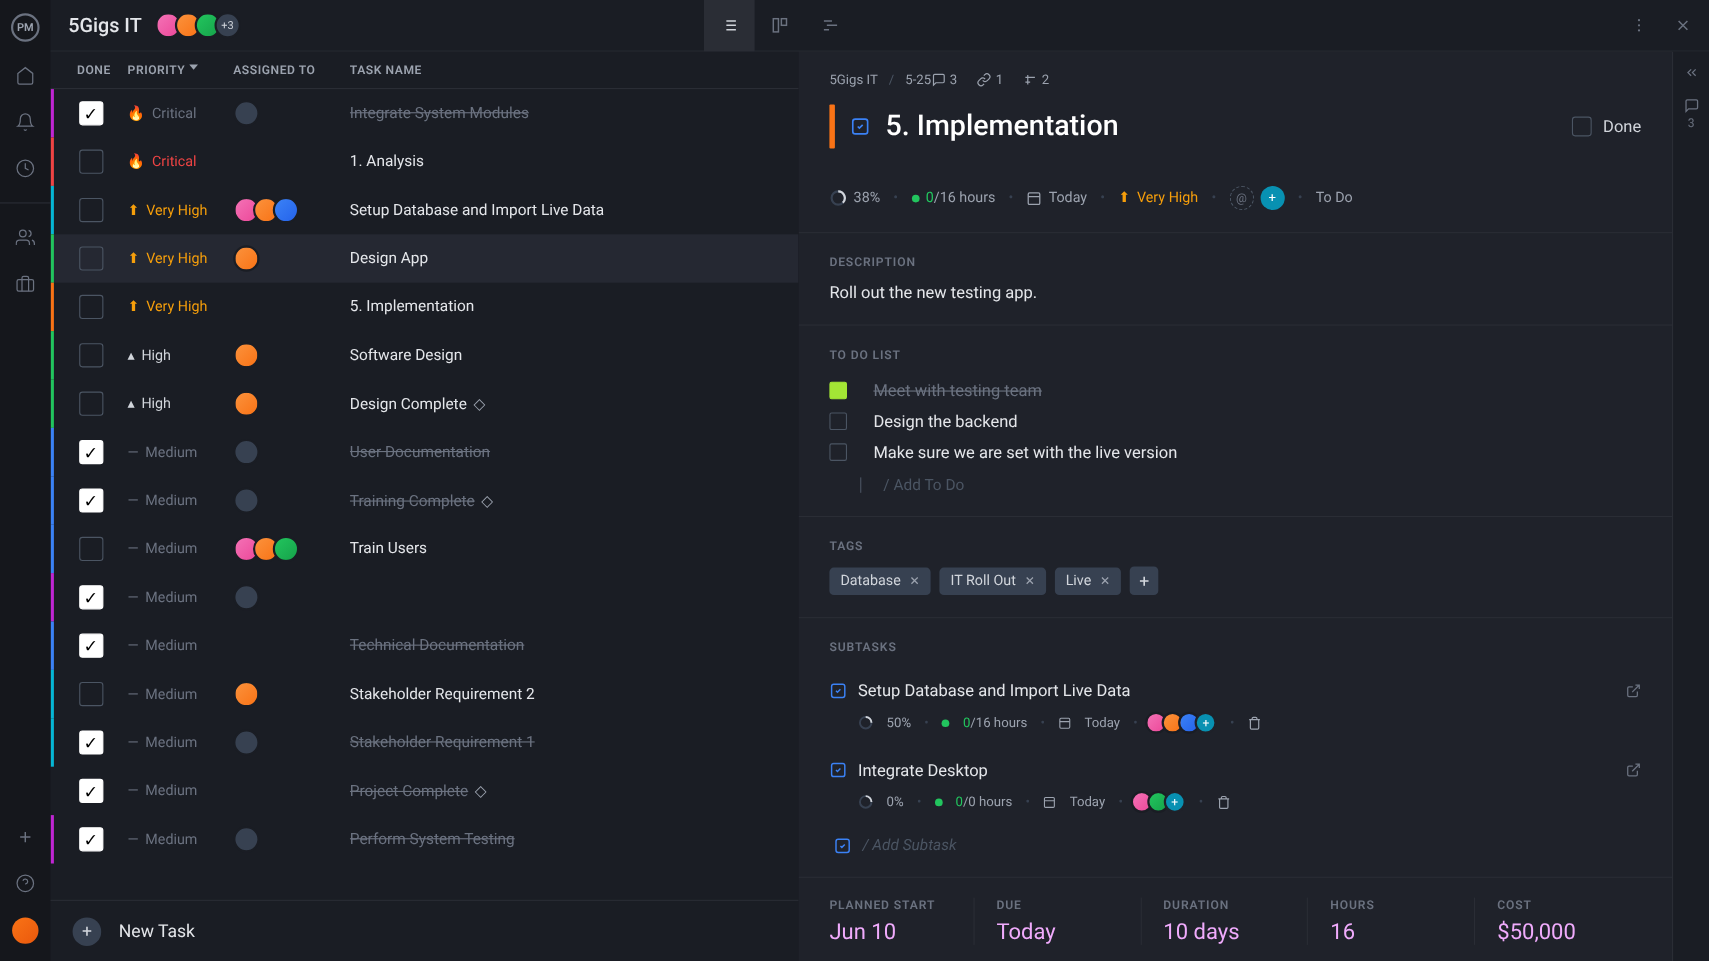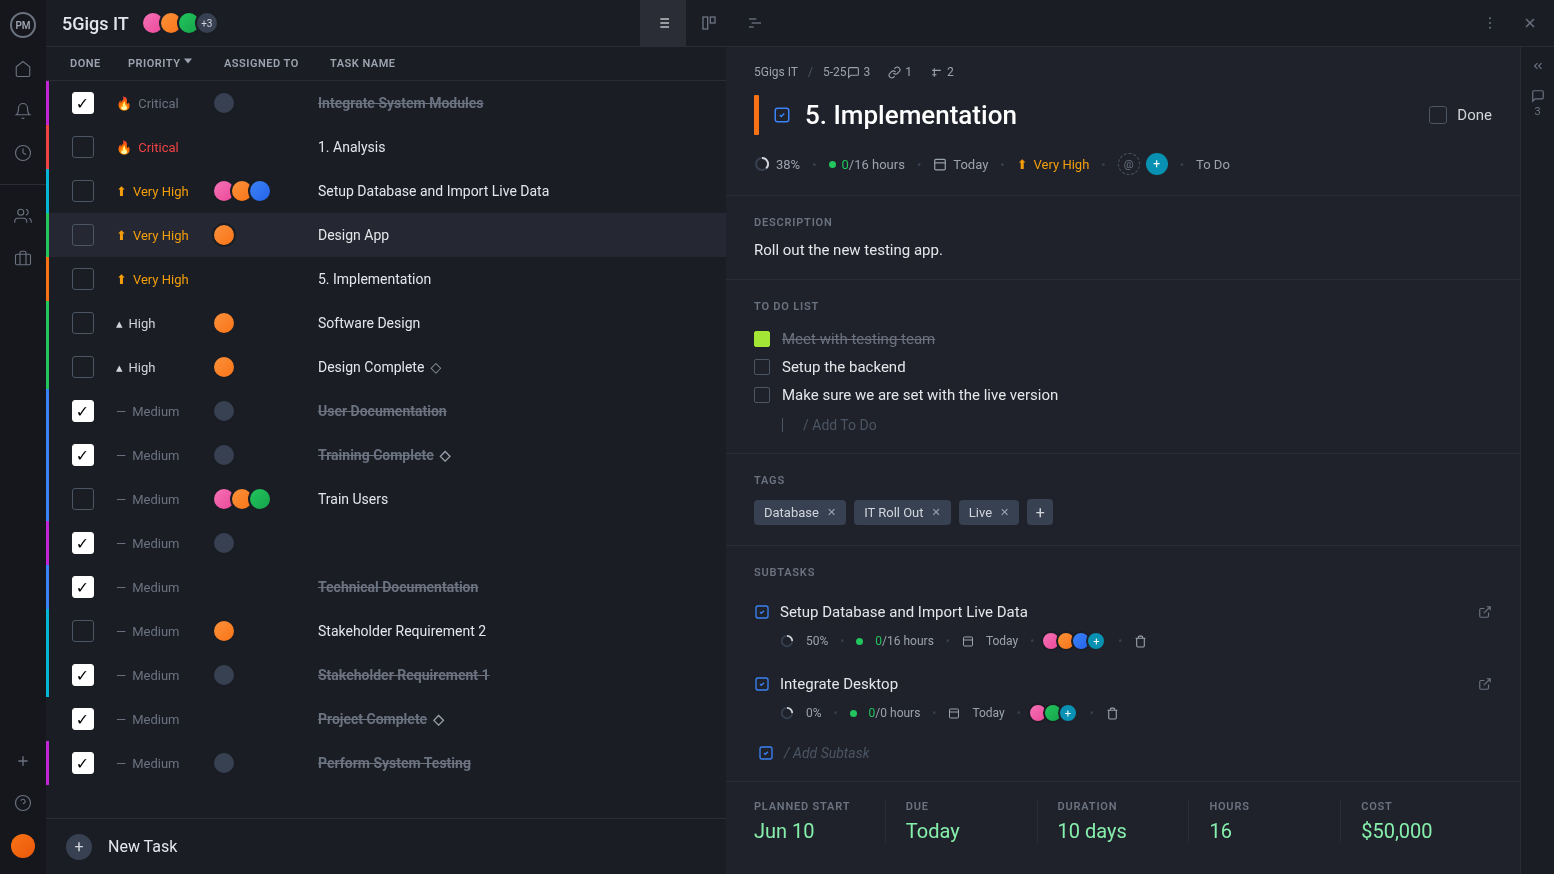--- a/index.html
+++ b/index.html
@@ -31,33 +31,33 @@
   .topbar-right-outer{width:760px;display:flex;justify-content:flex-end;align-items:center;gap:24px;}
   .tb-icon{color:#6b7280;cursor:pointer;}
   
   
   .split { flex:1; display:flex; min-height:0;}
   
   
   .list-pane{width:680px;display:flex;flex-direction:column;min-height:0;background:#1a1d24;}
   .list-header{display:flex;padding:10px 0 10px 0;font-size:11px;color:#9ca3af;font-weight:600;letter-spacing:0.5px;border-bottom:1px solid #2a2d35;}
   .col-done{width:70px;padding-left:24px;}
-  .col-prio{width:96px;display:flex;align-items:flex-start;gap:4px;margin-left:12px;}
+  .col-prio{width:96px;display:flex;align-items:flex-start;gap:4px;}
   .col-assn{width:106px;}
   .col-name{flex:1;}
   .list-body{flex:1;overflow-y:auto;}
   .task-row{display:flex;align-items:center;height:44px;border-left:3px solid transparent;cursor:pointer;}
   .task-row.selected{background:#252832;}
   .cell-done{width:67px;display:flex;align-items:center;justify-content:center;}
   .chk{width:22px;height:22px;border-radius:3px;border:1.5px solid #4b5563;display:flex;align-items:center;justify-content:center;cursor:pointer;}
   .chk.checked{background:#fff;border-color:#fff;color:#000;}
   .cell-prio{width:96px;display:flex;align-items:center;gap:6px;font-size:13px;}
   .cell-assn{width:106px;display:flex;align-items:center;}
   .cell-name{flex:1;font-size:14px;color:#e4e6ea;padding-right:12px;white-space:nowrap;overflow:hidden;text-overflow:ellipsis;}
-  .cell-name.done{text-decoration:line-through;color:#6b7280;font-weight:bold;}
+  .cell-name.done{text-decoration:line-through;color:#6b7280;}
   .diamond{display:inline-block;margin-left:6px;color:#9ca3af;}
   .prio-crit{color:#ef4444;}
   .prio-crit.done{color:#6b7280;}
   .prio-vh{color:#f59e0b;}
   .prio-high{color:#d1d5db;}
   .prio-med{color:#6b7280;}
   .new-task-bar{height:56px;display:flex;align-items:center;padding-left:20px;gap:16px;border-top:1px solid #2a2d35;cursor:pointer;}
   .plus-circle{width:26px;height:26px;border-radius:50%;background:#374151;display:flex;align-items:center;justify-content:center;color:#d1d5db;font-size:16px;}
   
   
@@ -75,33 +75,33 @@
   .breadcrumb{font-size:12px;color:#9ca3af;display:flex;align-items:center;}
   .breadcrumb .sep{margin:0 10px;color:#4b5563;}
   .breadcrumb-right{float:right;display:flex;gap:18px;color:#9ca3af;font-size:12px;}
   .bc-item{display:flex;align-items:center;gap:4px;}
   .detail-title-row{display:flex;align-items:center;margin-top:16px;gap:14px;}
   .title-stripe{width:5px;height:40px;background:#f97316;border-radius:1px;}
   .title-icon{color:#3b82f6;}
   .detail-title{font-size:26px;font-weight:500;color:#fff;flex:1;}
   .done-toggle{display:flex;align-items:center;gap:10px;font-size:15px;color:#d1d5db;}
   .done-box{width:18px;height:18px;border:1.5px solid #4b5563;border-radius:3px;}
-  .meta-row{display:flex;align-items:center;gap:12px;margin-top:18px;font-size:13px;color:#9ca3af;padding-bottom:20px;}
+  .meta-row{display:flex;align-items:center;gap:12px;margin-top:34px;font-size:13px;color:#9ca3af;padding-bottom:20px;}
   .meta-dot{color:#374151;}
   .meta-item{display:flex;align-items:center;gap:6px;}
   .green-dot{width:7px;height:7px;border-radius:50%;background:#22c55e;}
   .orange-txt{color:#f59e0b;}
   .add-person{width:22px;height:22px;border-radius:50%;background:#0891b2;display:flex;align-items:center;justify-content:center;color:#fff;font-size:12px;}
   .person-ghost{width:22px;height:22px;border-radius:50%;border:1px dashed #4b5563;display:flex;align-items:center;justify-content:center;color:#6b7280;font-size:11px;}
   
   .section{padding:20px 28px;border-top:1px solid #2a2d35;}
   .sec-label{font-size:11px;color:#6b7280;font-weight:600;letter-spacing:0.8px;margin-bottom:12px;}
   .desc-text{font-size:15px;color:#e4e6ea;}
   
-  .todo-item{display:flex;align-items:center;gap:12px;padding:5px 0;font-size:15px;}
+  .todo-item{display:flex;align-items:center;gap:24px;padding:5px 0;font-size:15px;}
   .todo-chk{width:16px;height:16px;border:1.5px solid #4b5563;border-radius:2px;}
   .todo-chk.checked{background:#a3e635;border-color:#a3e635;}
   .todo-text.done{text-decoration:line-through;color:#6b7280;}
   .add-todo{display:flex;align-items:center;gap:12px;padding:8px 0 0 28px;color:#4b5563;font-size:14px;}
   
   .tags-row{display:flex;gap:8px;align-items:center;}
   .tag{background:#374151;color:#d1d5db;padding:5px 10px;border-radius:4px;font-size:13px;display:flex;align-items:center;gap:8px;}
   .tag-x{color:#9ca3af;cursor:pointer;font-size:11px;}
   .tag-add{width:26px;height:26px;border-radius:4px;background:#374151;display:flex;align-items:center;justify-content:center;color:#d1d5db;cursor:pointer;}
   
@@ -112,21 +112,21 @@
   .sub-avatars{display:flex;}
   .sub-avatars .avatar{width:20px;height:20px;margin-left:-5px;}
   .sub-add-person{width:20px;height:20px;border-radius:50%;background:#0891b2;display:flex;align-items:center;justify-content:center;color:#fff;font-size:11px;margin-left:-5px;border:2px solid #1f222a;}
   .add-subtask{display:flex;align-items:center;gap:10px;padding:10px 0 0 4px;color:#4b5563;font-style:italic;font-size:14px;}
   
   .metrics{display:flex;padding:18px 28px 8px 28px;border-top:1px solid #2a2d35;gap:0;}
   .metric{flex:1;border-right:1px solid #2a2d35;padding:0 20px;}
   .metric:first-child{padding-left:0;}
   .metric:last-child{border-right:none;}
   .metric-label{font-size:11px;color:#6b7280;font-weight:600;letter-spacing:0.8px;margin-bottom:6px;}
-  .metric-value{font-size:20px;color:#86efac;}
+  .metric-value{font-size:20px;color:#f0abfc;}
   
   
   .collapse-strip{width:34px;background:#1a1d24;border-left:1px solid #2a2d35;display:flex;flex-direction:column;align-items:center;padding-top:12px;gap:16px;color:#6b7280;font-size:11px;}
   .cs-item{display:flex;flex-direction:column;align-items:center;gap:2px;cursor:pointer;}
 
   
   ::-webkit-scrollbar{width:8px;}
   ::-webkit-scrollbar-track{background:#1a1d24;}
   ::-webkit-scrollbar-thumb{background:#374151;border-radius:4px;}
 
@@ -540,21 +540,21 @@
 
         <div class="section">
           <div class="sec-label">TO DO LIST</div>
           <div id="todos">
               <div class="todo-item">
                 <div class="todo-chk checked"></div>
                 <span class="todo-text done">Meet with testing team</span>
               </div>
               <div class="todo-item">
                 <div class="todo-chk"></div>
-                <span class="todo-text">Setup the backend</span>
+                <span class="todo-text">Design the backend</span>
               </div>
               <div class="todo-item">
                 <div class="todo-chk"></div>
                 <span class="todo-text">Make sure we are set with the live version</span>
               </div>
             </div>
           <div class="add-todo">
               <span style="border-left:1px solid #4b5563;height:14px;margin-right:8px;"></span>
               <span>/ Add To Do</span>
             </div>

